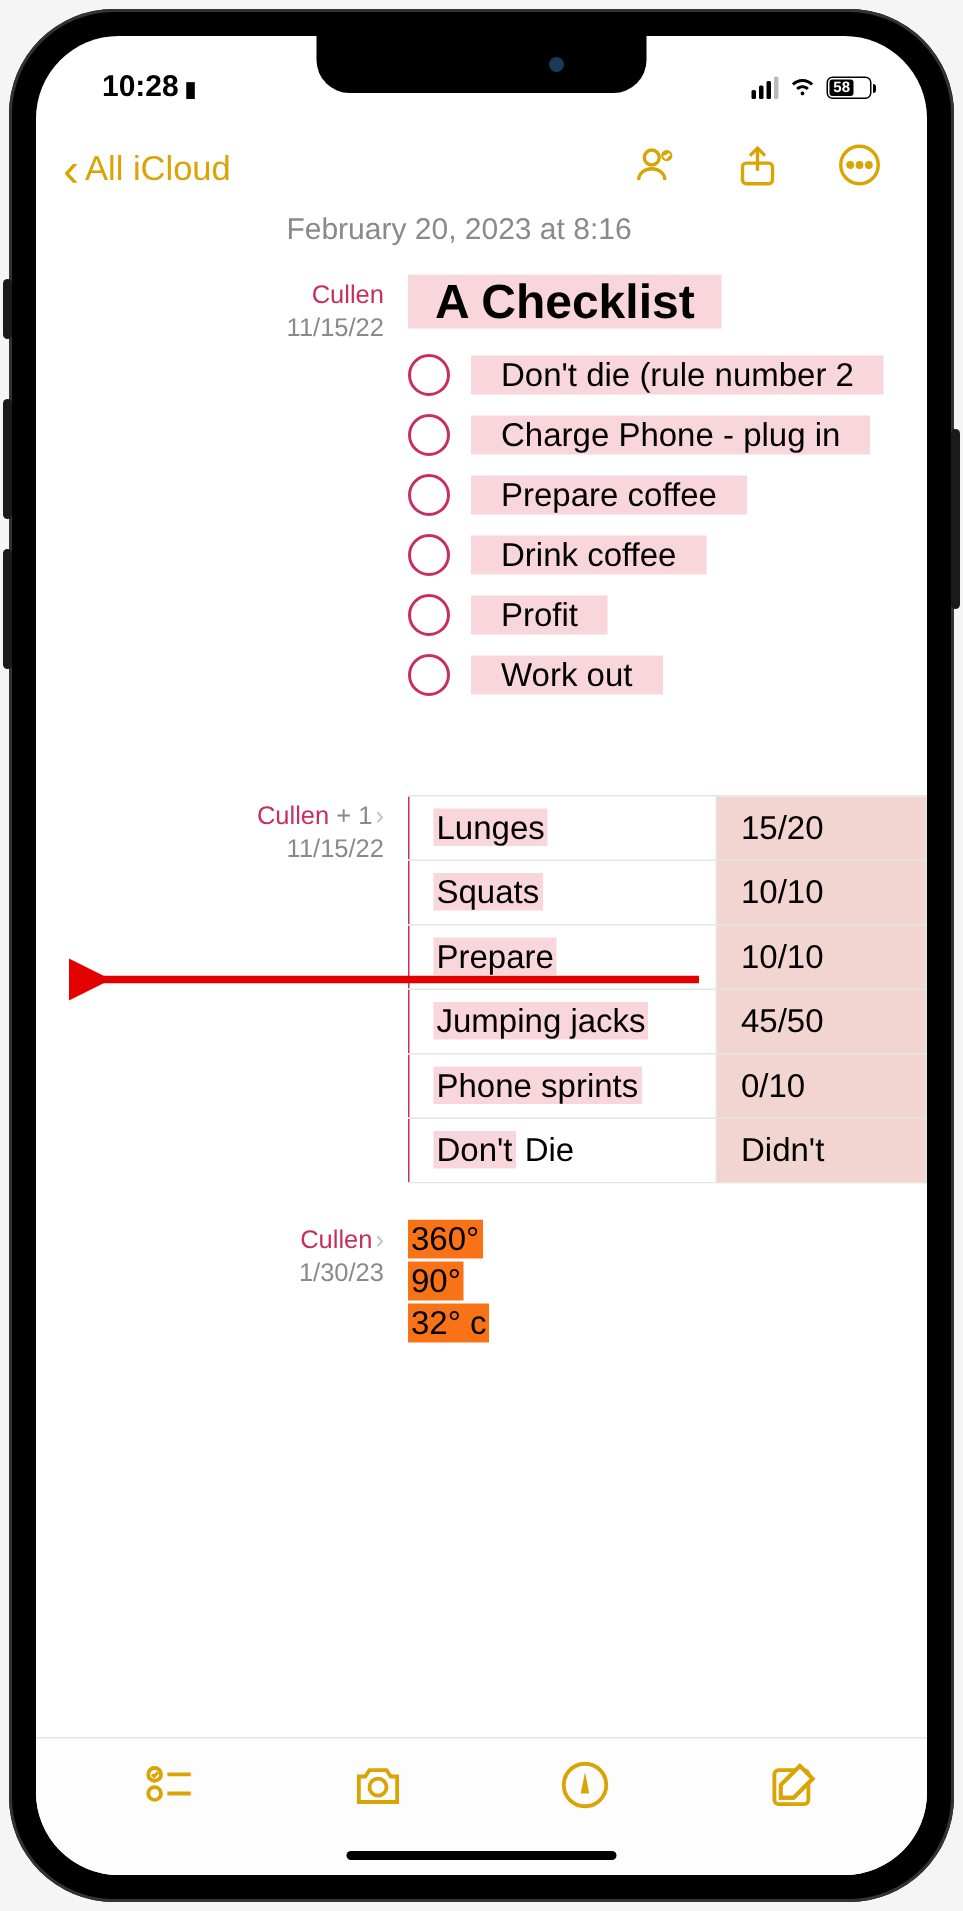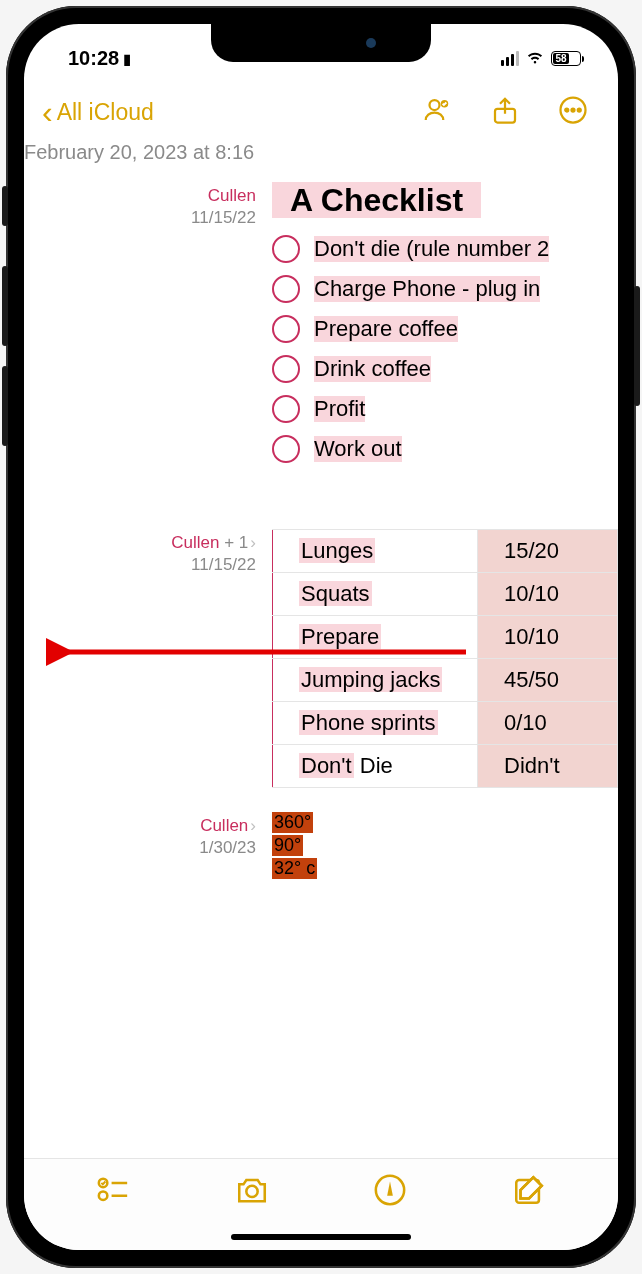--- a/index.html
+++ b/index.html
@@ -84,21 +84,21 @@
     .nav-icon { color: #d9a404; }
     .nav-icon svg { width: 30px; height: 30px; }
 
     .content {
       padding: 0 0 0 0;
       height: calc(100% - 200px);
       overflow: hidden;
       position: relative;
     }
     .timestamp {
-      text-align: left;
+      text-align: center;
       color: #8a8a8a;
       font-size: 20px;
       padding: 4px 30px 14px 0;
     }
     .edit-block {
       display: flex;
       padding: 4px 0 12px 0;
     }
     .attribution {
       width: 248px;
@@ -130,51 +130,51 @@
     .check-circle {
       width: 28px;
       height: 28px;
       border: 2px solid #c82e5e;
       border-radius: 50%;
       flex-shrink: 0;
     }
     .check-text {
       font-size: 22px;
       background: #f9d6dc;
-      padding: 0 0;
+      padding: 0 20px;
       white-space: nowrap;
     }
 
     .arrow-annotation {
       position: absolute;
       top: 500px;
       left: 22px;
       width: 420px;
       height: 30px;
       z-index: 5;
     }
 
     .workout-table {
       border: 1px solid #c82e5e;
       border-collapse: collapse;
       width: 100%;
     }
     .workout-table td {
       border: 1px solid #e5e5e5;
-      padding: 8px 26px;
+      padding: 8px 16px;
       font-size: 22px;
       white-space: nowrap;
     }
     .workout-table td:first-child { border-left: none; width: 205px; }
     .workout-table .hl { background: #f9d6dc; padding: 0 2px; }
     .workout-table .hl-cell { background: #f2d4d0; }
 
     .temps-block .temp-line {
-      font-size: 18px;
-      background: #c2410c;
+      font-size: 22px;
+      background: #f97316;
       display: inline-block;
       padding: 0 2px;
       margin-bottom: 2px;
     }
 
     .bottom-bar {
       position: absolute;
       bottom: 0;
       left: 0;
       right: 0;

